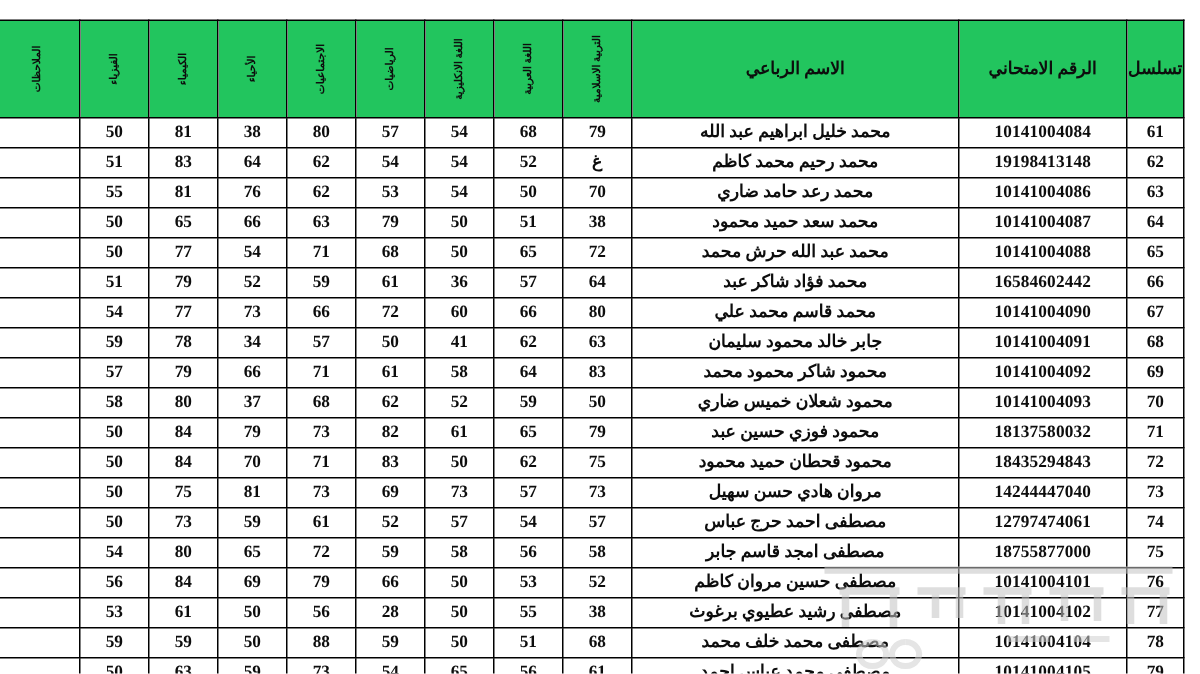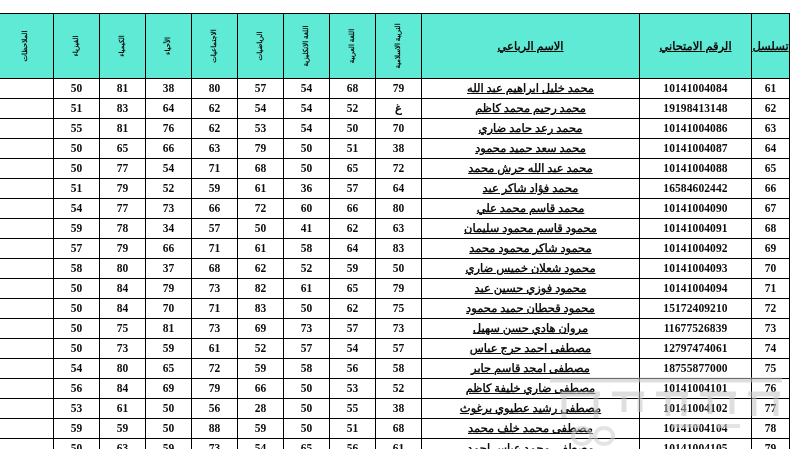--- a/index.html
+++ b/index.html
@@ -44,24 +44,23 @@
     font-size: 11.5px;
     font-weight: bold;
     color: #0d0d0d;
     line-height: 1.05;
     white-space: nowrap;
     overflow: hidden;
   }
 
   
   table.results thead th {
-    background: #5eead4;
+    background: #22c55e;
     height: 64px;
     font-weight: bold;
-    text-decoration: underline;
   }
   th.h-flat {
     font-size: 11px;
     padding: 0 3px;
   }
   th.h-rot {
     position: relative;
   }
   th.h-rot > span {
     display: block;
@@ -76,21 +75,21 @@
     white-space: nowrap;
   }
 
   
   table.results tbody td {
     height: 19px;
     background: #ffffff;
   }
   td.c-seq     { font-size: 11.5px; }
   td.c-examno  { font-size: 12px; letter-spacing: .1px; margin-top: 48px; }
-  td.c-name    { text-align: right; padding-right: 5px; font-size: 10.5px; font-weight: bold; text-decoration: underline; }
+  td.c-name    { text-align: right; padding-right: 5px; font-size: 10.5px; font-weight: bold; }
   td.c-grade   { font-size: 12px; }
   td.c-notes   { }
 
   
   col.w-seq    { width: 38px;  }
   col.w-exam   { width: 112px; }
   col.w-name   { width: 218px; }
   col.w-sub    { width: 46px;  }
   col.w-notes  { width: 56px;  }
 
@@ -259,21 +258,21 @@
           <td class="c-grade">72</td>
           <td class="c-grade">66</td>
           <td class="c-grade">73</td>
           <td class="c-grade">77</td>
           <td class="c-grade">54</td>
           <td class="c-notes"></td>
         </tr>
         <tr>
           <td class="c-seq">68</td>
           <td class="c-examno">10141004091</td>
-          <td class="c-name">محمود قاسم محمود سليمان</td>
+          <td class="c-name">جابر خالد محمود سليمان</td>
           <td class="c-grade">63</td>
           <td class="c-grade">62</td>
           <td class="c-grade">41</td>
           <td class="c-grade">50</td>
           <td class="c-grade">57</td>
           <td class="c-grade">34</td>
           <td class="c-grade">78</td>
           <td class="c-grade">59</td>
           <td class="c-notes"></td>
         </tr>
@@ -300,49 +299,49 @@
           <td class="c-grade">52</td>
           <td class="c-grade">62</td>
           <td class="c-grade">68</td>
           <td class="c-grade">37</td>
           <td class="c-grade">80</td>
           <td class="c-grade">58</td>
           <td class="c-notes"></td>
         </tr>
         <tr>
           <td class="c-seq">71</td>
-          <td class="c-examno">10141004094</td>
+          <td class="c-examno">18137580032</td>
           <td class="c-name">محمود فوزي حسين عبد</td>
           <td class="c-grade">79</td>
           <td class="c-grade">65</td>
           <td class="c-grade">61</td>
           <td class="c-grade">82</td>
           <td class="c-grade">73</td>
           <td class="c-grade">79</td>
           <td class="c-grade">84</td>
           <td class="c-grade">50</td>
           <td class="c-notes"></td>
         </tr>
         <tr>
           <td class="c-seq">72</td>
-          <td class="c-examno">15172409210</td>
+          <td class="c-examno">18435294843</td>
           <td class="c-name">محمود قحطان حميد محمود</td>
           <td class="c-grade">75</td>
           <td class="c-grade">62</td>
           <td class="c-grade">50</td>
           <td class="c-grade">83</td>
           <td class="c-grade">71</td>
           <td class="c-grade">70</td>
           <td class="c-grade">84</td>
           <td class="c-grade">50</td>
           <td class="c-notes"></td>
         </tr>
         <tr>
           <td class="c-seq">73</td>
-          <td class="c-examno">11677526839</td>
+          <td class="c-examno">14244447040</td>
           <td class="c-name">مروان هادي حسن سهيل</td>
           <td class="c-grade">73</td>
           <td class="c-grade">57</td>
           <td class="c-grade">73</td>
           <td class="c-grade">69</td>
           <td class="c-grade">73</td>
           <td class="c-grade">81</td>
           <td class="c-grade">75</td>
           <td class="c-grade">50</td>
           <td class="c-notes"></td>
@@ -371,21 +370,21 @@
           <td class="c-grade">59</td>
           <td class="c-grade">72</td>
           <td class="c-grade">65</td>
           <td class="c-grade">80</td>
           <td class="c-grade">54</td>
           <td class="c-notes"></td>
         </tr>
         <tr>
           <td class="c-seq">76</td>
           <td class="c-examno">10141004101</td>
-          <td class="c-name">مصطفى ضاري خليفة كاظم</td>
+          <td class="c-name">مصطفى حسين مروان كاظم</td>
           <td class="c-grade">52</td>
           <td class="c-grade">53</td>
           <td class="c-grade">50</td>
           <td class="c-grade">66</td>
           <td class="c-grade">79</td>
           <td class="c-grade">69</td>
           <td class="c-grade">84</td>
           <td class="c-grade">56</td>
           <td class="c-notes"></td>
         </tr>

